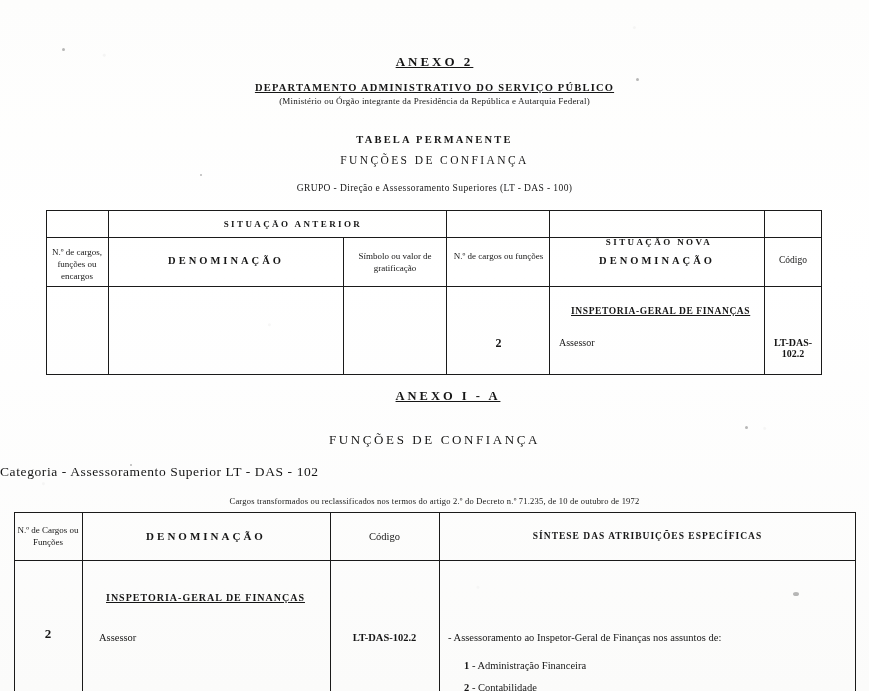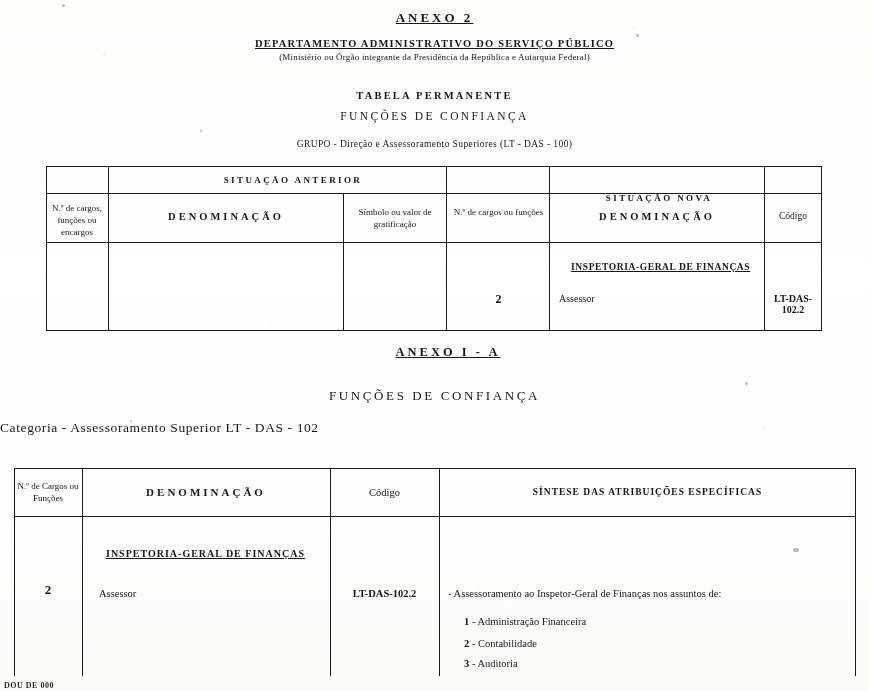--- a/index.html
+++ b/index.html
@@ -26,20 +26,21 @@
       radial-gradient(circle at 31% 47%, rgba(0,0,0,0.03) 0 1px, transparent 2px),
       radial-gradient(circle at 88% 62%, rgba(0,0,0,0.03) 0 1px, transparent 2px),
       radial-gradient(circle at 55% 85%, rgba(0,0,0,0.025) 0 1px, transparent 2px),
       radial-gradient(circle at 5% 70%, rgba(0,0,0,0.03) 0 1px, transparent 2px),
       linear-gradient(180deg, #fdfdfc 0%, #ffffff 40%, #fbfbfa 100%);
   }
 
   .doc {
     position: absolute;
     inset: 0;
+    margin-top: 44px;
   }
   .b { font-weight: bold; }
 
   .hdr-anexo2 {
     position: absolute;
     top: 10px; left: 0; right: 0;
     font-size: 13px;
     font-weight: bold;
     letter-spacing: 3px;
     text-align: center;
@@ -294,20 +295,21 @@
     <div class="cellv" style="left:72px; top:128px;"></div>
     <div class="cellv" style="left:300px; width:98px; top:128px; text-align:center;"></div>
     <div class="cellv b" style="left:404px; width:97px; top:126px; text-align:center; font-size:12px;">2</div>
     <div class="cellv" style="left:513px; top:127px;">Assessor</div>
     <div class="cellv b" style="left:720px; width:54px; top:127px; text-align:center; font-size:10px;">LT-DAS-102.2</div>
   </div>
 
   <div class="hdr-anexo1a">ANEXO I - A</div>
   <div class="hdr-funcoes2">FUNÇÕES DE CONFIANÇA</div>
   <div class="hdr-categoria">Categoria - Assessoramento Superior LT - DAS - 102</div>
+  <div class="hdr-cargos">Cargos transformados ou reclassificados nos termos do artigo 2.º do Decreto n.º 71.235, de 10 de outubro de 1972</div>
 
   <div class="t2">
     <div class="outer"></div>
 
     <div class="hline" style="top:48px;"></div>
 
     <div class="vline" style="left:68px;"></div>
     <div class="vline" style="left:316px;"></div>
     <div class="vline" style="left:425px;"></div>
 

